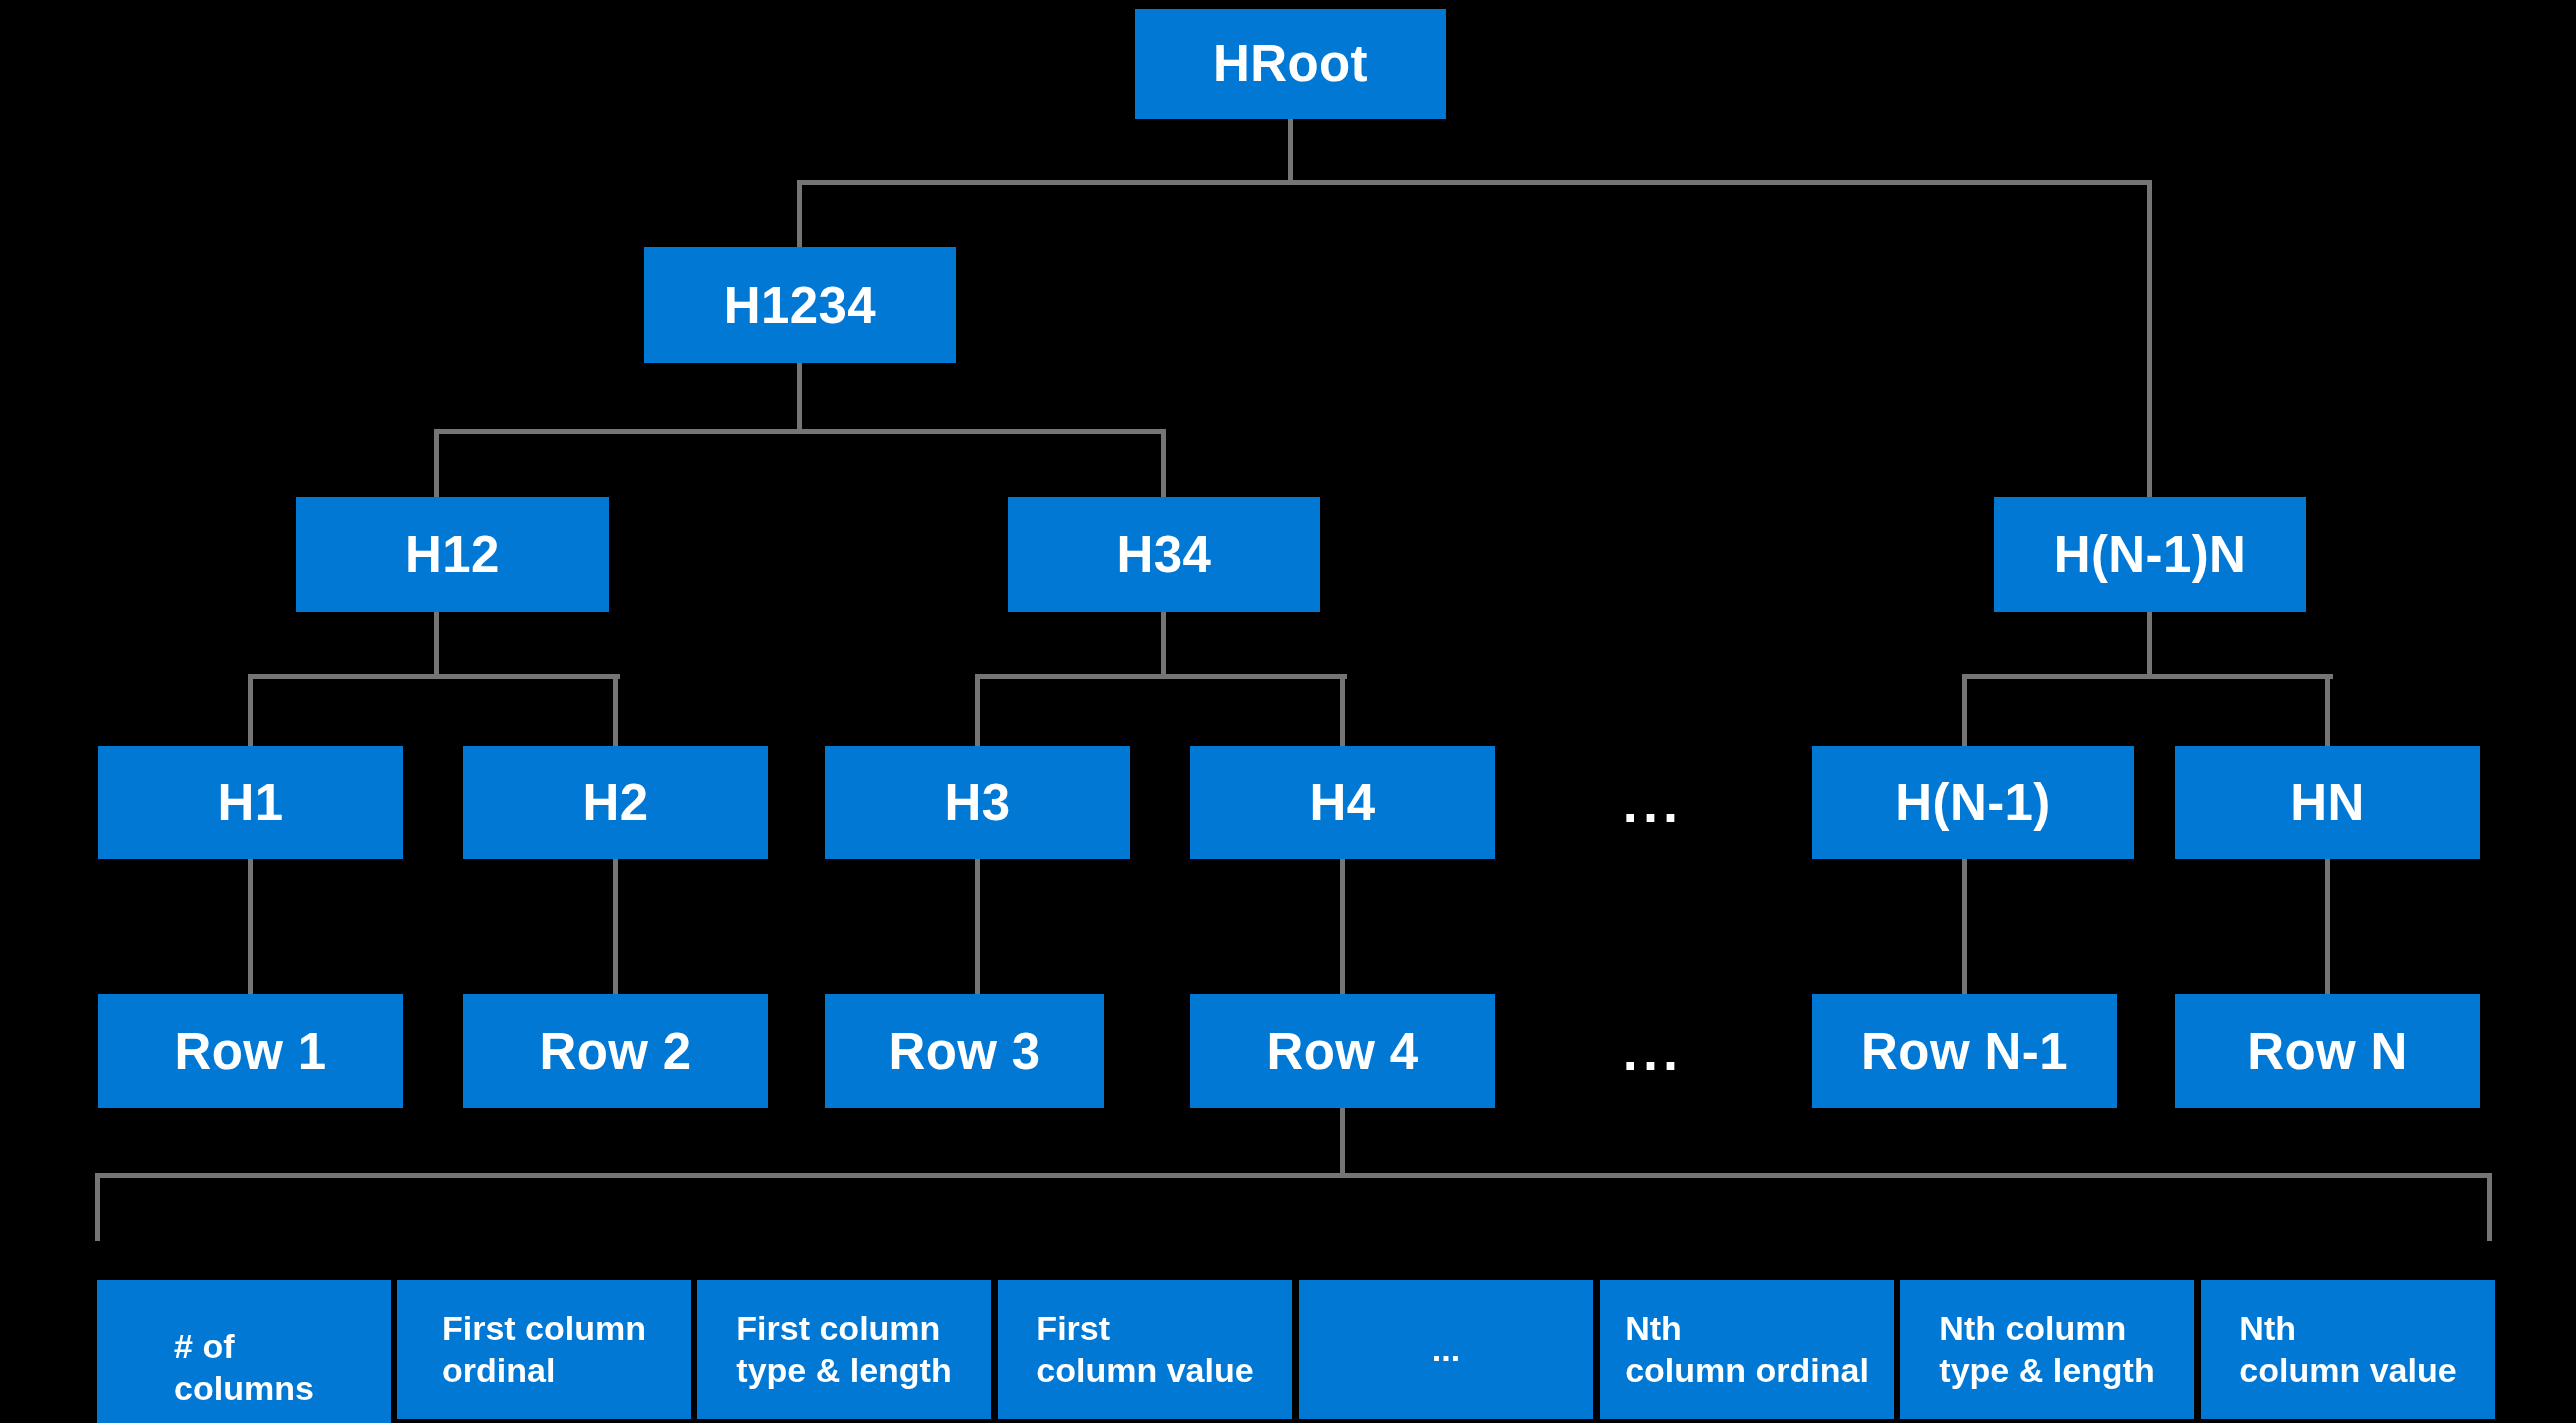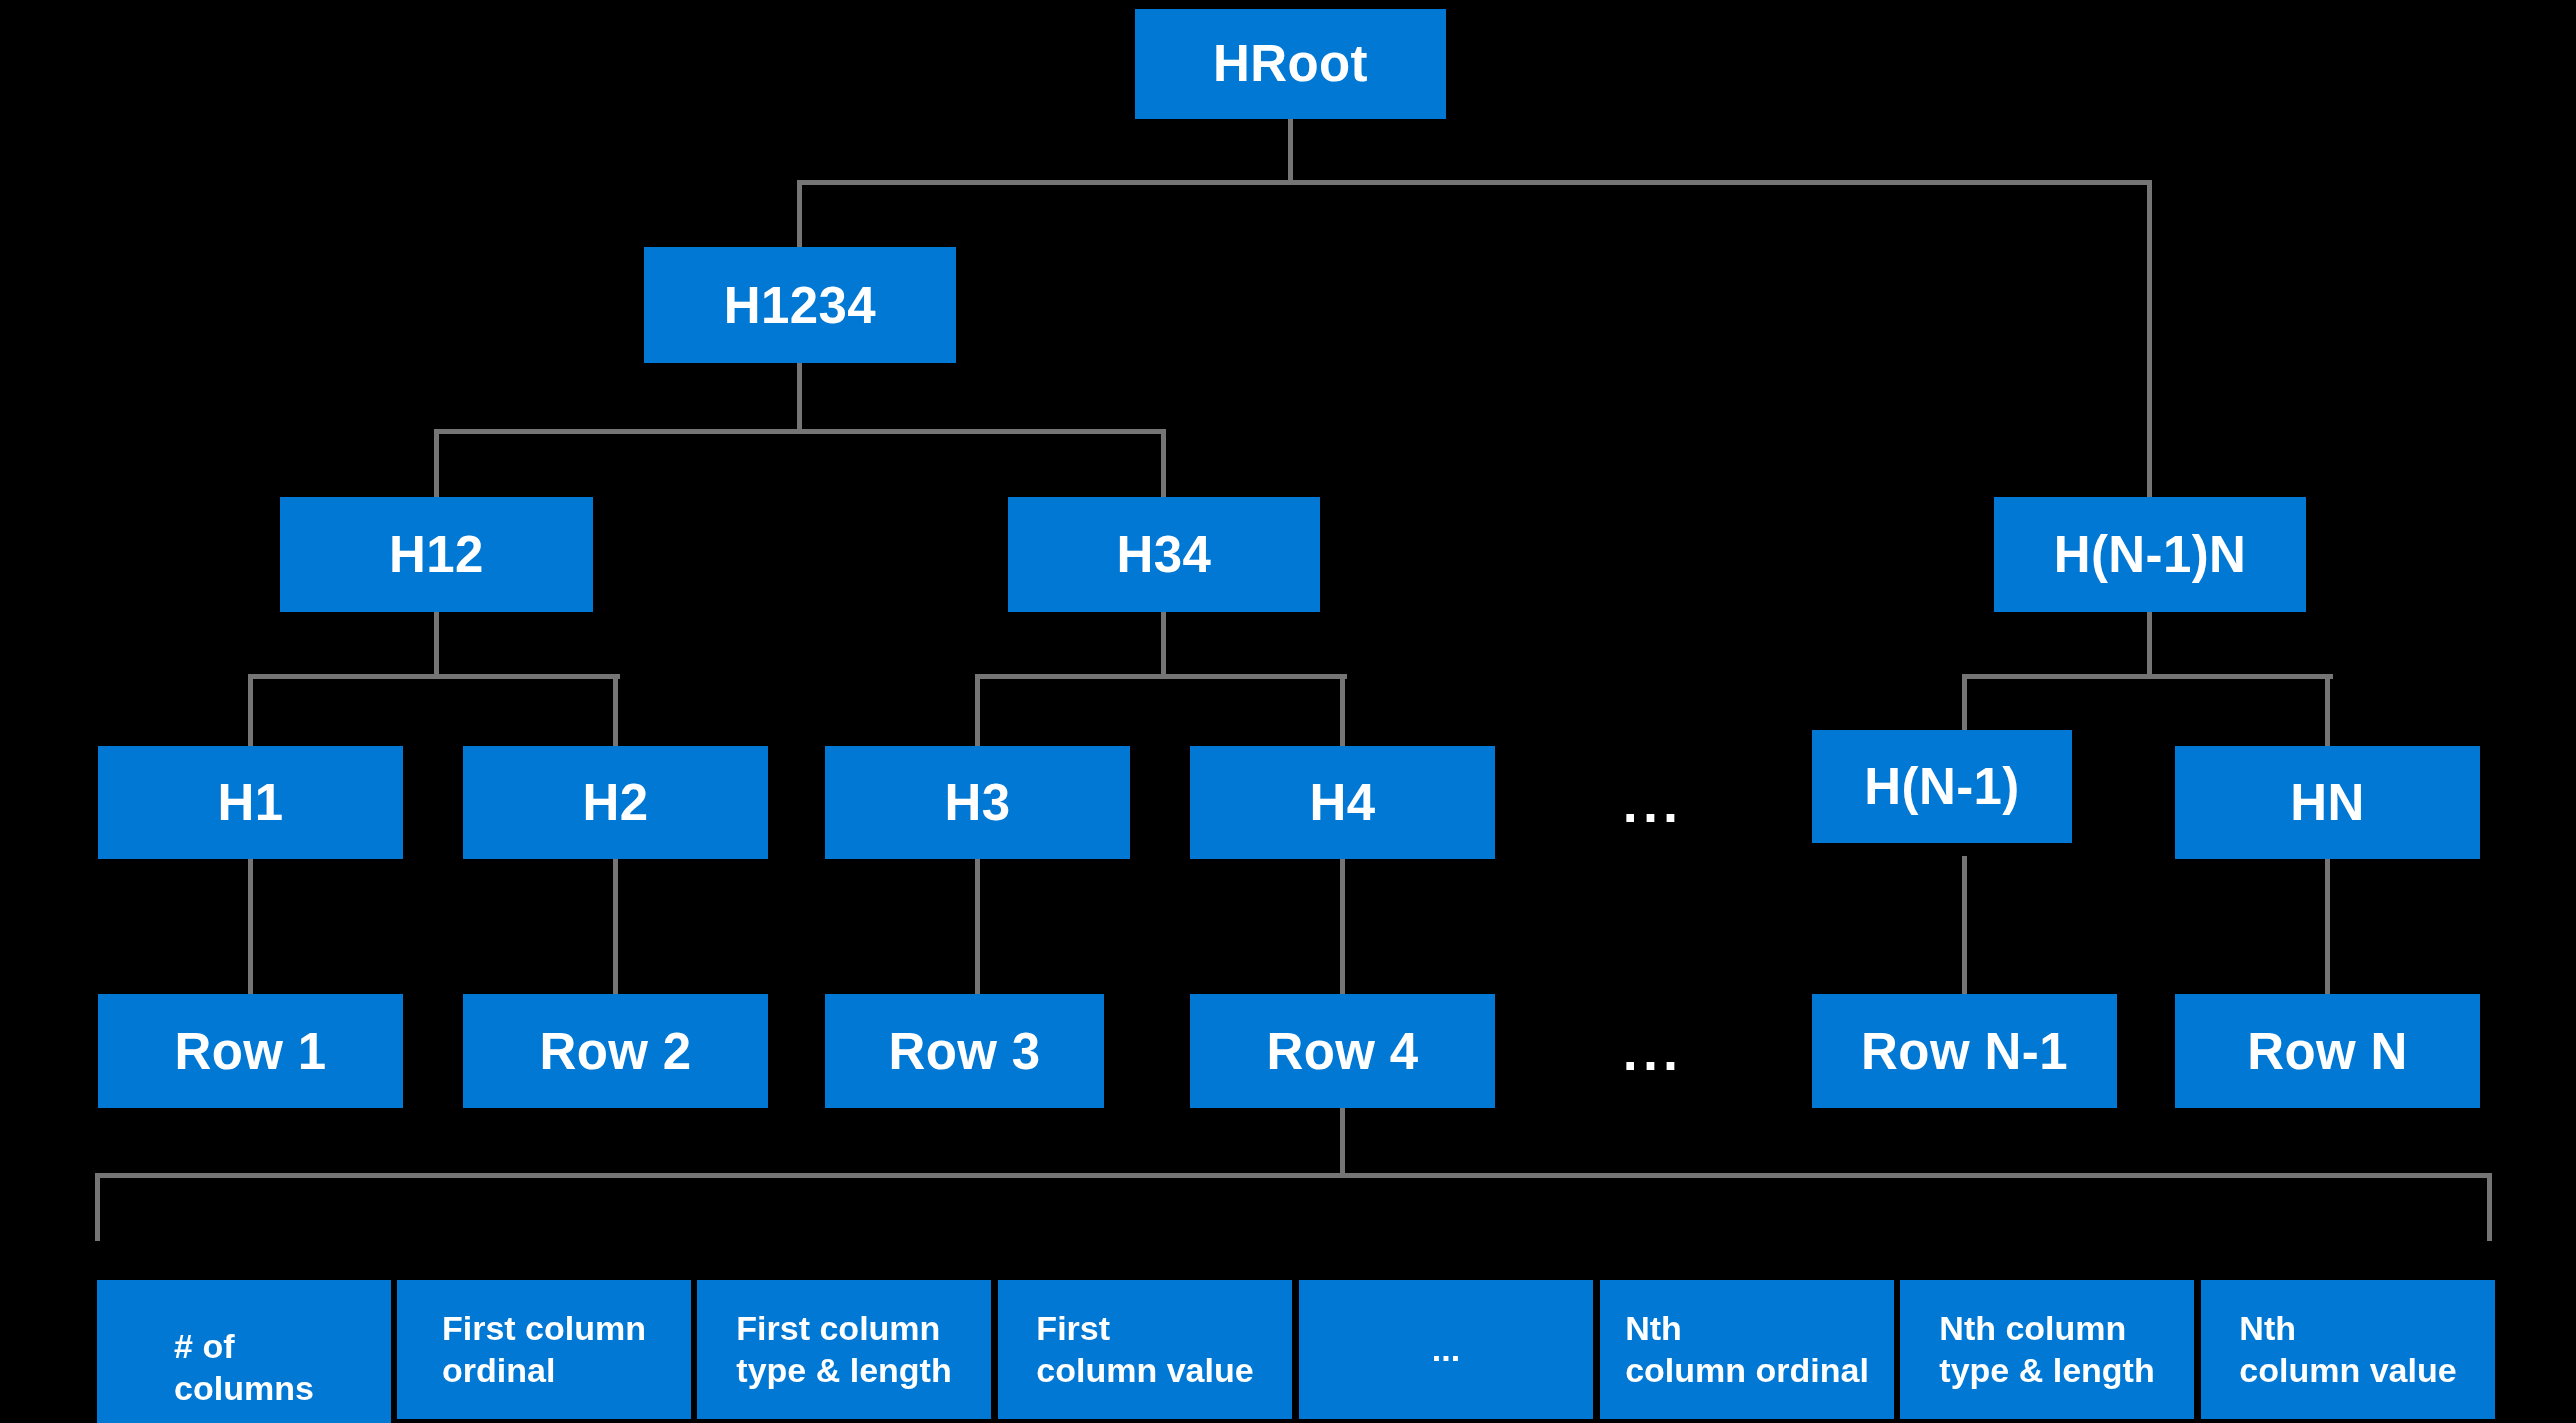--- a/index.html
+++ b/index.html
@@ -72,30 +72,30 @@
 
   <div class="line" style="left:1340px;top:1105px;width:5.1px;height:73px"></div>
   <div class="line" style="left:95px;top:1173px;width:2397px;height:5.1px"></div>
   <div class="line" style="left:95px;top:1173px;width:5.1px;height:68px"></div>
   <div class="line" style="left:2487px;top:1173px;width:5.1px;height:68px"></div>
 
   <div class="box box-lg" style="left:1135px;top:8.5px;width:311px;height:110px">HRoot</div>
 
   <div class="box box-lg" style="left:644px;top:247px;width:312px;height:116px">H1234</div>
 
-  <div class="box box-lg" style="left:280px;top:497px;width:313px;height:115px">H12</div>
+  <div class="box box-lg" style="left:296px;top:497px;width:313px;height:115px">H12</div>
   <div class="box box-lg" style="left:1008px;top:497px;width:312px;height:115px">H34</div>
   <div class="box box-lg" style="left:1994px;top:497px;width:312px;height:115px">H(N-1)N</div>
 
   <div class="box box-lg" style="left:98px;top:746px;width:305px;height:113px">H1</div>
   <div class="box box-lg" style="left:463px;top:746px;width:305px;height:113px">H2</div>
   <div class="box box-lg" style="left:825px;top:746px;width:305px;height:113px">H3</div>
   <div class="box box-lg" style="left:1190px;top:746px;width:305px;height:113px">H4</div>
   <div class="ellipsis" style="left:1585px;top:746px;width:136px;height:113px">...</div>
-  <div class="box box-lg" style="left:1812px;top:730px;width:260px;height:113px">H(N-1)</div>
+  <div class="box box-lg" style="left:1812px;top:746px;width:322px;height:113px">H(N-1)</div>
   <div class="box box-lg" style="left:2175px;top:746px;width:305px;height:113px">HN</div>
 
   <div class="box box-lg" style="left:98px;top:994px;width:305px;height:114px">Row 1</div>
   <div class="box box-lg" style="left:463px;top:994px;width:305px;height:114px">Row 2</div>
   <div class="box box-lg" style="left:825px;top:994px;width:279px;height:114px">Row 3</div>
   <div class="box box-lg" style="left:1190px;top:994px;width:305px;height:114px">Row 4</div>
   <div class="ellipsis" style="left:1585px;top:994px;width:136px;height:114px">...</div>
   <div class="box box-lg" style="left:1812px;top:994px;width:305px;height:114px">Row N-1</div>
   <div class="box box-lg" style="left:2175px;top:994px;width:305px;height:114px">Row N</div>
 

